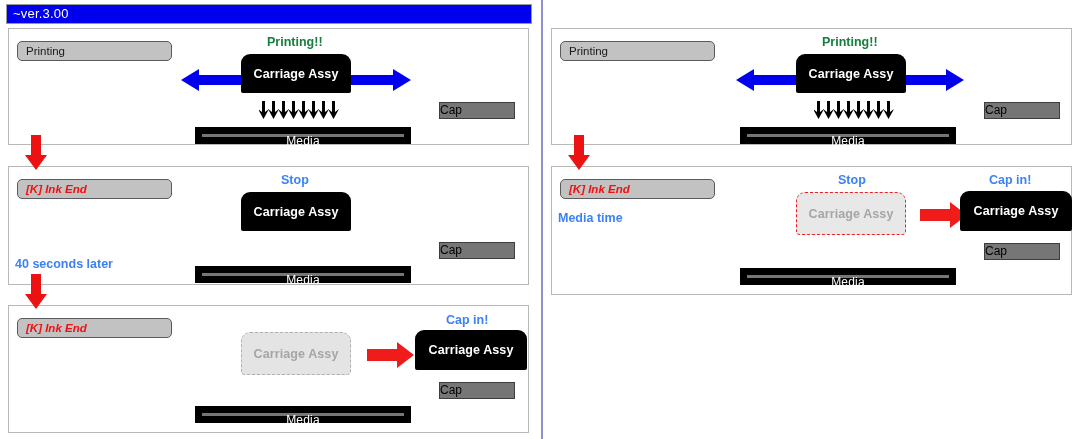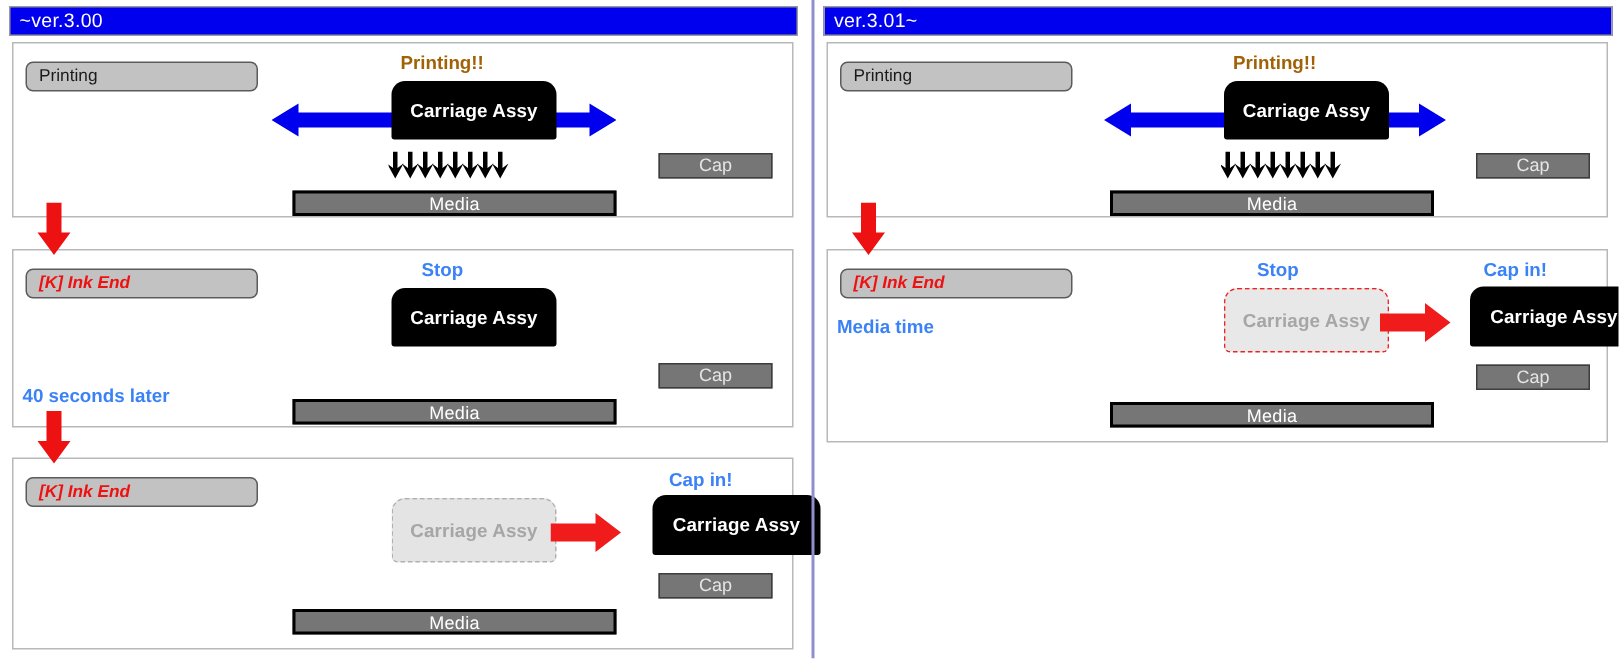--- a/index.html
+++ b/index.html
@@ -87,70 +87,68 @@
     color: #ffffff;
     font-size: 12.5px;
     font-weight: bold;
     text-align: center;
     border-radius: 9px 9px 2px 2px;
     box-sizing: border-box;
     display: flex;
     align-items: center;
     justify-content: center;
     letter-spacing: 0.1px;
-    margin-left: 20px;
   }
   .carriage.ghost {
     background: #e4e4e4;
     color: #a6a6a6;
     border: 1px dashed #b0b0b0;
     font-weight: bold;
     border-radius: 9px 9px 4px 4px;
   }
   .carriage.ghost-red {
     background: #e8e8e8;
     color: #a6a6a6;
     border: 1px dashed #ee2222;
     font-weight: bold;
     border-radius: 9px 9px 4px 4px;
   }
 
   
   .media {
     position: absolute;
     background: #767676;
-    border: 2px solid #000000;
+    border: 7px solid #000000;
     box-sizing: border-box;
     color: #ffffff;
     font-size: 12px;
     text-align: center;
     line-height: 15px;
     letter-spacing: .2px;
   }
 
   
   .cap {
     position: absolute;
     background: #767676;
     border: 1px solid #3d3d3d;
     box-sizing: border-box;
-    color: #e5e5e5;
+    color: #000000;
     font-size: 12px;
-    text-align: center;
     line-height: 15px;
   }
 
   
   .lbl {
     position: absolute;
     font-size: 12.5px;
     font-weight: bold;
     white-space: nowrap;
   }
-  .lbl.blue { color: #a16207; }
+  .lbl.blue { color: #15803d; }
   .lbl.red  { color: #3b82f6; }
 
   
   .gfx { position: absolute; }
   .gfx svg { display: block; }
 </style>
 </head>
 <body>
 
 <div class="column" id="col-left">
@@ -237,21 +235,20 @@
     <div class="cap" style="left:430px; top:76px; width:76px; height:17px;">Cap</div>
 
     <div class="media" style="left:186px; top:100px; width:216px; height:17px;">Media</div>
   </div>
 </div>
 
 <div class="v-divider"></div>
 
 <div class="column" id="col-right">
 
-  <div class="title-bar">ver.3.01~</div>
 
   <div class="panel" style="top:28px; height:117px;">
 
     <div class="lcd" style="left:8px; top:12px;">Printing</div>
 
     <div class="lbl blue" style="left:270px; top:6px;">Printing!!</div>
 
     <div class="gfx" style="left:184px; top:38px;">
       <svg width="228" height="26" viewBox="0 0 228 26">
         <path d="M0 13 L18 2 L18 8 L210 8 L210 2 L228 13 L210 24 L210 18 L18 18 L18 24 Z" fill="#0000ee"></path>

